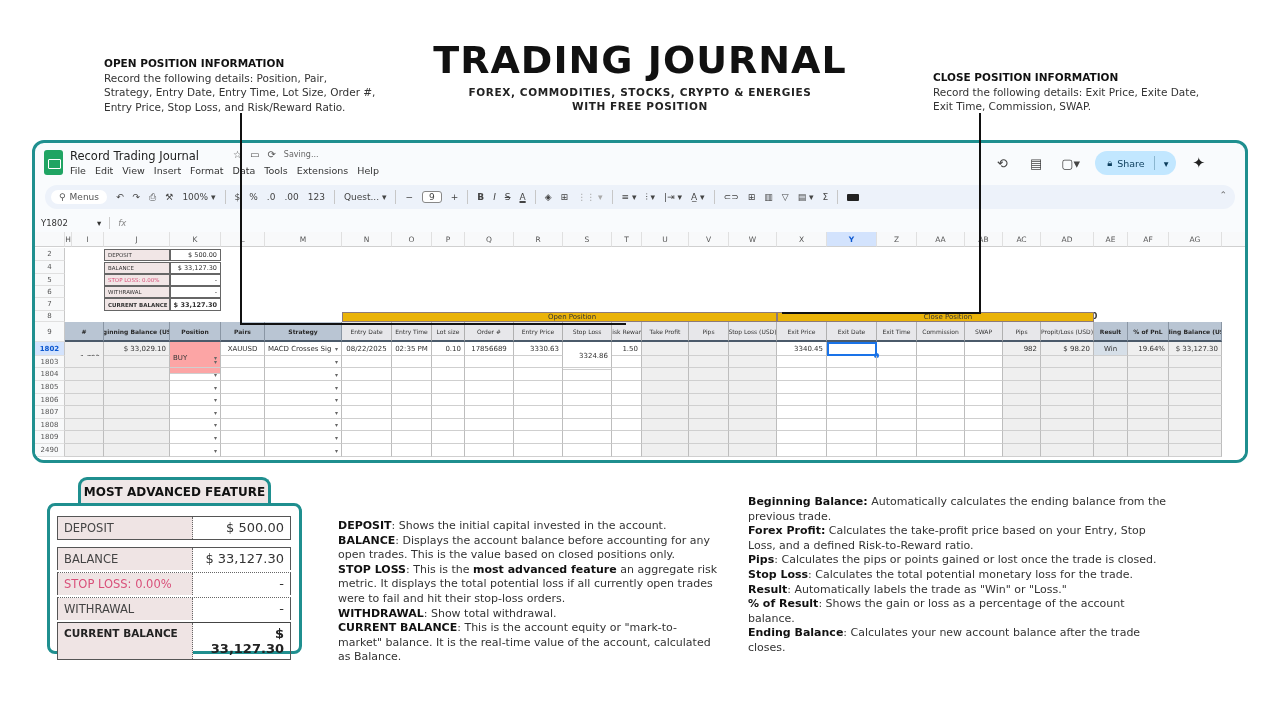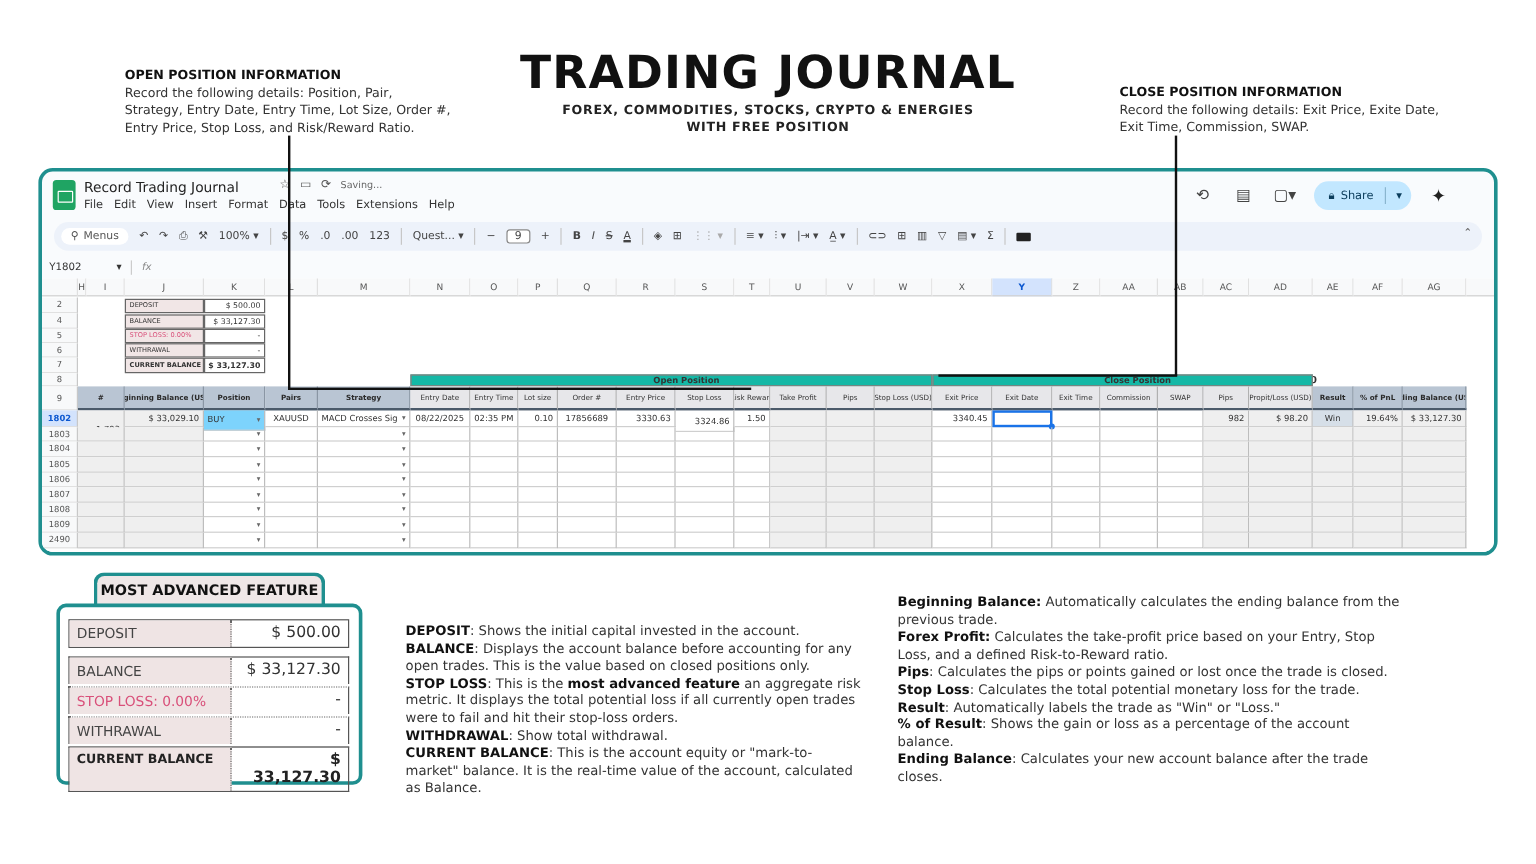--- a/index.html
+++ b/index.html
@@ -48,21 +48,21 @@
   .colhead { position: absolute; top: 0; height: 15px; background: #f8f9fa; border-bottom: 1px solid #d0d0d0; border-right: 1px solid #e0e0e0; font-size: 7.5px; color: #555; text-align: center; line-height: 15px; }
   .colhead.sel { background: #d3e3fd; color: #0b57d0; font-weight: bold; }
   .rowhead { position: absolute; left: 0; width: 30px; background: #f8f9fa; border-right: 1px solid #c8c8c8; border-bottom: 1px solid #e0e0e0; font-size: 7px; color: #555; text-align: center; }
   .rowhead.sel { background: #d3e3fd; color: #0b57d0; font-weight: bold; }
   .cell { position: absolute; border-right: 1px solid #bdbdbd; border-bottom: 1px solid #cfcfcf; font-size: 7px; color: #333; padding: 0 3px; white-space: nowrap; overflow: hidden; display: flex; align-items: center; }
   .cell.r { justify-content: flex-end; }
   .cell.c { justify-content: center; }
   .cell.grey { background: #efefef; }
   .cell.hdr { background: #b9c5d3; font-weight: bold; font-size: 6px; color: #2a2a2a; text-align: center; justify-content: center; line-height: 7px; border-right: 1px solid #8a96a4; border-bottom: 2px solid #4b5a6a; }
   .cell.hdr2 { background: #e7e7ea; font-size: 6px; color: #333; text-align: center; justify-content: center; line-height: 7px; border-right: 1px solid #b0b0b0; border-bottom: 2px solid #4b5a6a; }
-  .cell.grp { background: #14b8a6; font-weight: bold; font-size: 7px; justify-content: center; border: 1px solid #8c7a7a; padding-left: 28px; }
+  .cell.grp { background: #eab308; font-weight: normal; font-size: 7px; justify-content: center; border: 1px solid #8c7a7a; padding-left: 28px; }
   .cell .dd { margin-left: auto; font-size: 6px; color: #666; }
   .cell.sum-lbl { background: #f1e6e6; font-size: 5.5px; border: 1px solid #666; }
   .cell.sum-val { background: #fff; font-size: 6.5px; border: 1px solid #666; justify-content: flex-end; }
   .selected-cell { outline: 2px solid #1a73e8; outline-offset: -2px; }
 
   
   .vline { position: absolute; width: 2px; background: #111; }
   .hline { position: absolute; height: 2px; background: #111; }
 
   
@@ -271,35 +271,35 @@
     <div class="cell hdr2" style="left:882px;top:90px;width:48px;height:20px;">Commission</div>
     <div class="cell hdr2" style="left:930px;top:90px;width:38px;height:20px;">SWAP</div>
     <div class="cell hdr2" style="left:968px;top:90px;width:38px;height:20px;">Pips</div>
     <div class="cell hdr2" style="left:1006px;top:90px;width:53px;height:20px;">Propit/Loss (USD)</div>
     <div class="cell hdr" style="left:1059px;top:90px;width:34px;height:20px;">Result</div>
     <div class="cell hdr" style="left:1093px;top:90px;width:41px;height:20px;">% of PnL</div>
     <div class="cell hdr" style="left:1134px;top:90px;width:53px;height:20px;">Ending Balance (USD)</div>
 
     <div class="cell r grey" style="left:30px;top:110px;width:39px;height:32px;">1,793</div>
     <div class="cell r grey" style="left:69px;top:110px;width:66px;height:14px;">$ 33,029.10</div>
-    <div class="cell" style="left:135px;top:110px;width:51px;height:17px;background:#7dd3fc;justify-content:space-between;">
+    <div class="cell" style="left:135px;top:110px;width:51px;height:32px;background:#fca5a5;justify-content:space-between;">
         <span>BUY</span>
         <span class="dd">▾</span>
       </div>
     <div class="cell c" style="left:186px;top:110px;width:44px;height:14px;">XAUUSD</div>
     <div class="cell" style="left:230px;top:110px;width:77px;height:14px;align-items:center;">
         <span>MACD Crosses Sig</span>
         <span class="dd">▾</span>
       </div>
     <div class="cell c" style="left:307px;top:110px;width:50px;height:14px;">08/22/2025</div>
     <div class="cell c" style="left:357px;top:110px;width:40px;height:14px;">02:35 PM</div>
     <div class="cell r" style="left:397px;top:110px;width:33px;height:14px;">0.10</div>
     <div class="cell c" style="left:430px;top:110px;width:49px;height:14px;">17856689</div>
     <div class="cell r" style="left:479px;top:110px;width:49px;height:14px;">3330.63</div>
-    <div class="cell r" style="left:528px;top:110px;width:49px;height:18px;">3324.86</div>
+    <div class="cell r" style="left:528px;top:110px;width:49px;height:28px;">3324.86</div>
     <div class="cell r" style="left:577px;top:110px;width:30px;height:14px;">1.50</div>
     <div class="cell grey" style="left:607px;top:110px;width:47px;height:14px;"></div>
     <div class="cell grey" style="left:654px;top:110px;width:40px;height:14px;"></div>
     <div class="cell grey" style="left:694px;top:110px;width:48px;height:14px;"></div>
     <div class="cell r" style="left:742px;top:110px;width:50px;height:14px;">3340.45</div>
     <div class="cell selected-cell" style="left:792px;top:110px;width:50px;height:14px;"></div>
     <div class="cell" style="left:842px;top:110px;width:40px;height:14px;"></div>
     <div class="cell" style="left:882px;top:110px;width:48px;height:14px;"></div>
     <div class="cell" style="left:930px;top:110px;width:38px;height:14px;"></div>
     <div class="cell r grey" style="left:968px;top:110px;width:38px;height:14px;">982</div>

